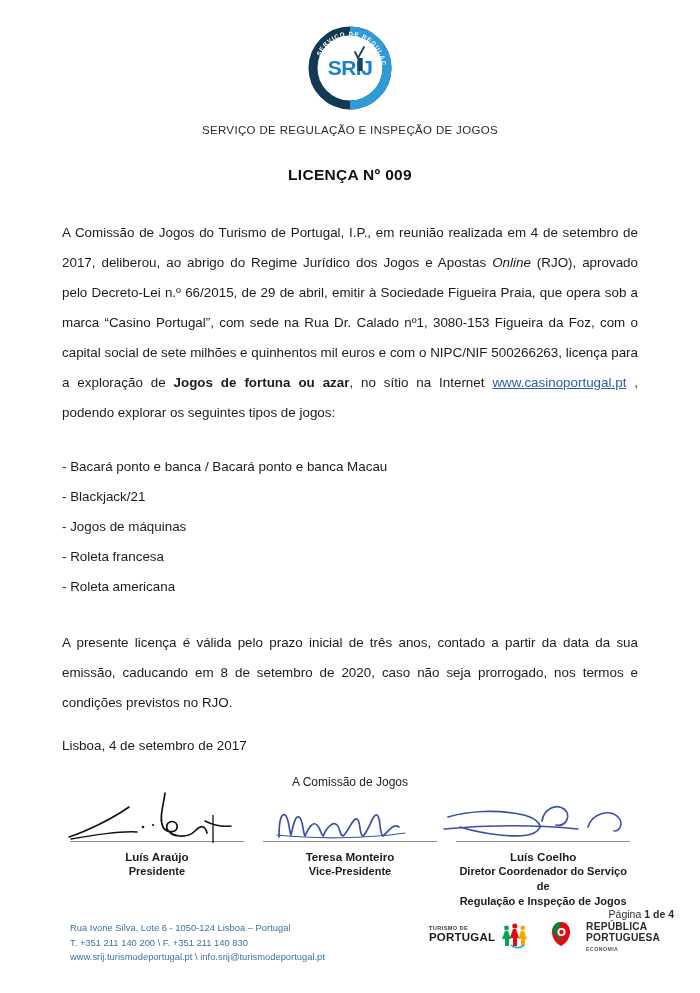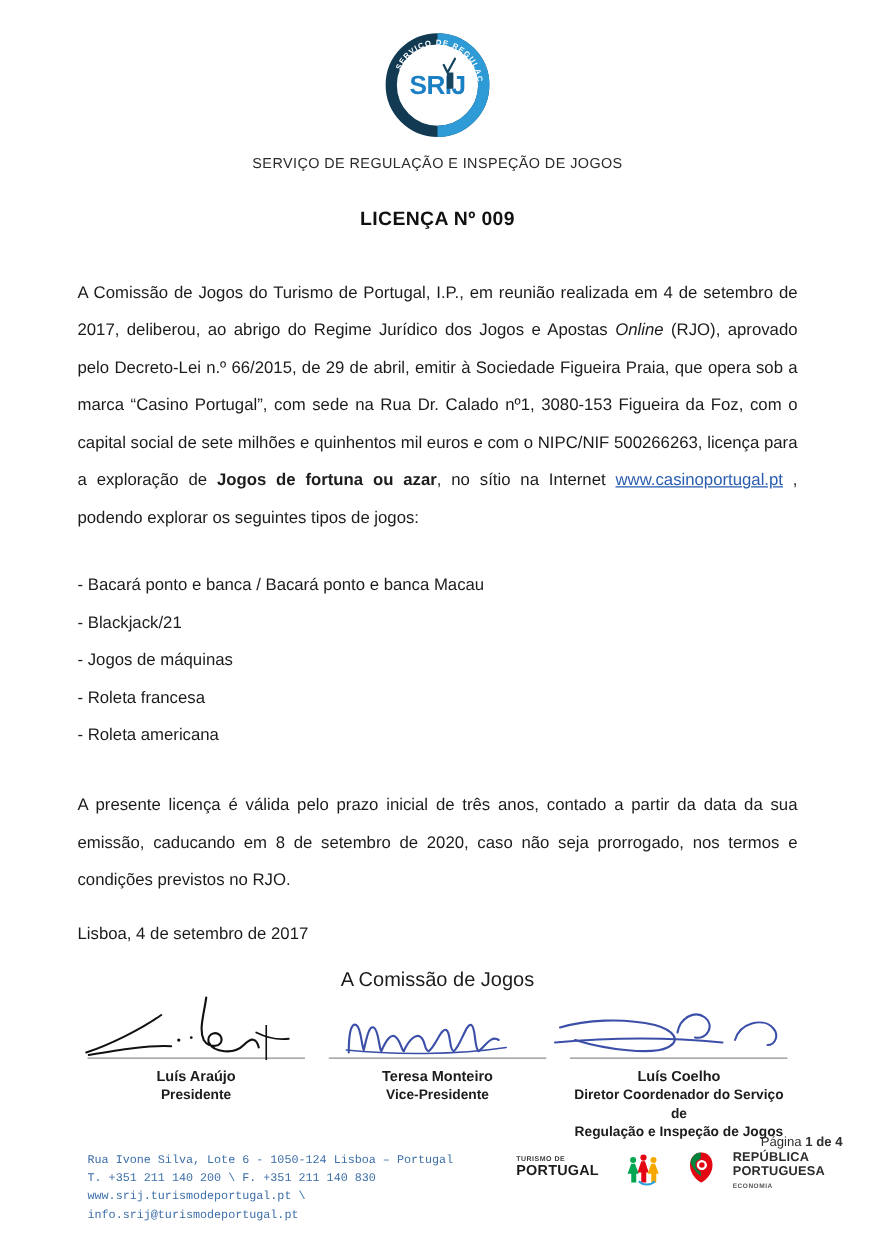--- a/index.html
+++ b/index.html
@@ -87,21 +87,21 @@
   .place-date {
     font-size: 13.4px;
     line-height: 30px;
     margin-top: 8px;
     color: #1c1c1c;
   }
 
   
   .commission-label {
     text-align: center;
-    font-size: 16px;
+    font-size: 12px;
     margin-top: 14px;
     color: #1c1c1c;
   }
 
   .sign-row {
     display: flex;
     justify-content: space-between;
     margin: 6px 4px 0 4px;
     position: relative;
   }
@@ -162,34 +162,34 @@
     display: flex;
     align-items: flex-start;
     justify-content: space-between;
   }
   .footer-contact {
     font-size: 9.4px;
     line-height: 14.5px;
     color: #3d6fa8;
     padding-left: 46px;
     padding-top: 2px;
-    font-family: Liberation Mono, monospace;
+    font-family: Liberation Sans, sans-serif;
   }
   .footer-logos {
     display: flex;
     align-items: flex-start;
     gap: 22px;
     padding-right: 16px;
     padding-top: 2px;
   }
 
   .tp-logo {
     display: flex;
     align-items: center;
-    gap: 20px;
+    gap: 4px;
   }
   .tp-text { line-height: 1; }
   .tp-small {
     font-size: 5.6px;
     letter-spacing: 0.4px;
     color: #3a3a3a;
     font-weight: bold;
   }
   .tp-big {
     font-size: 11.5px;

